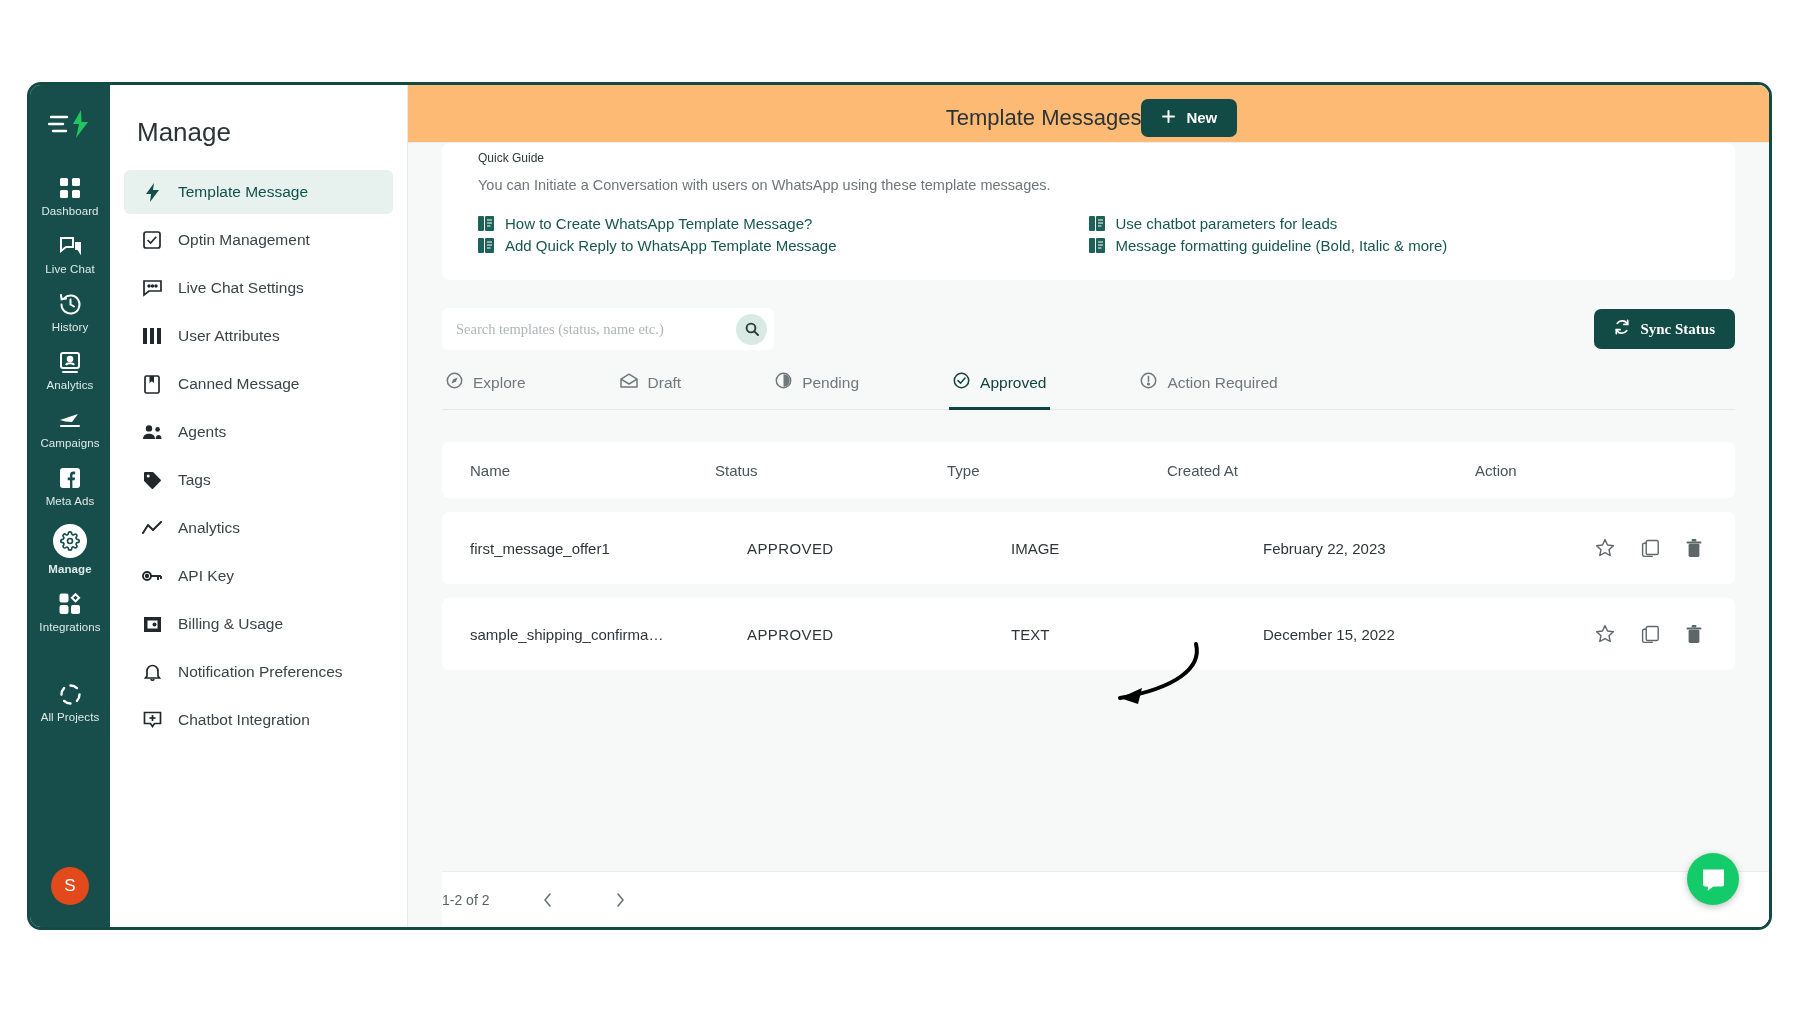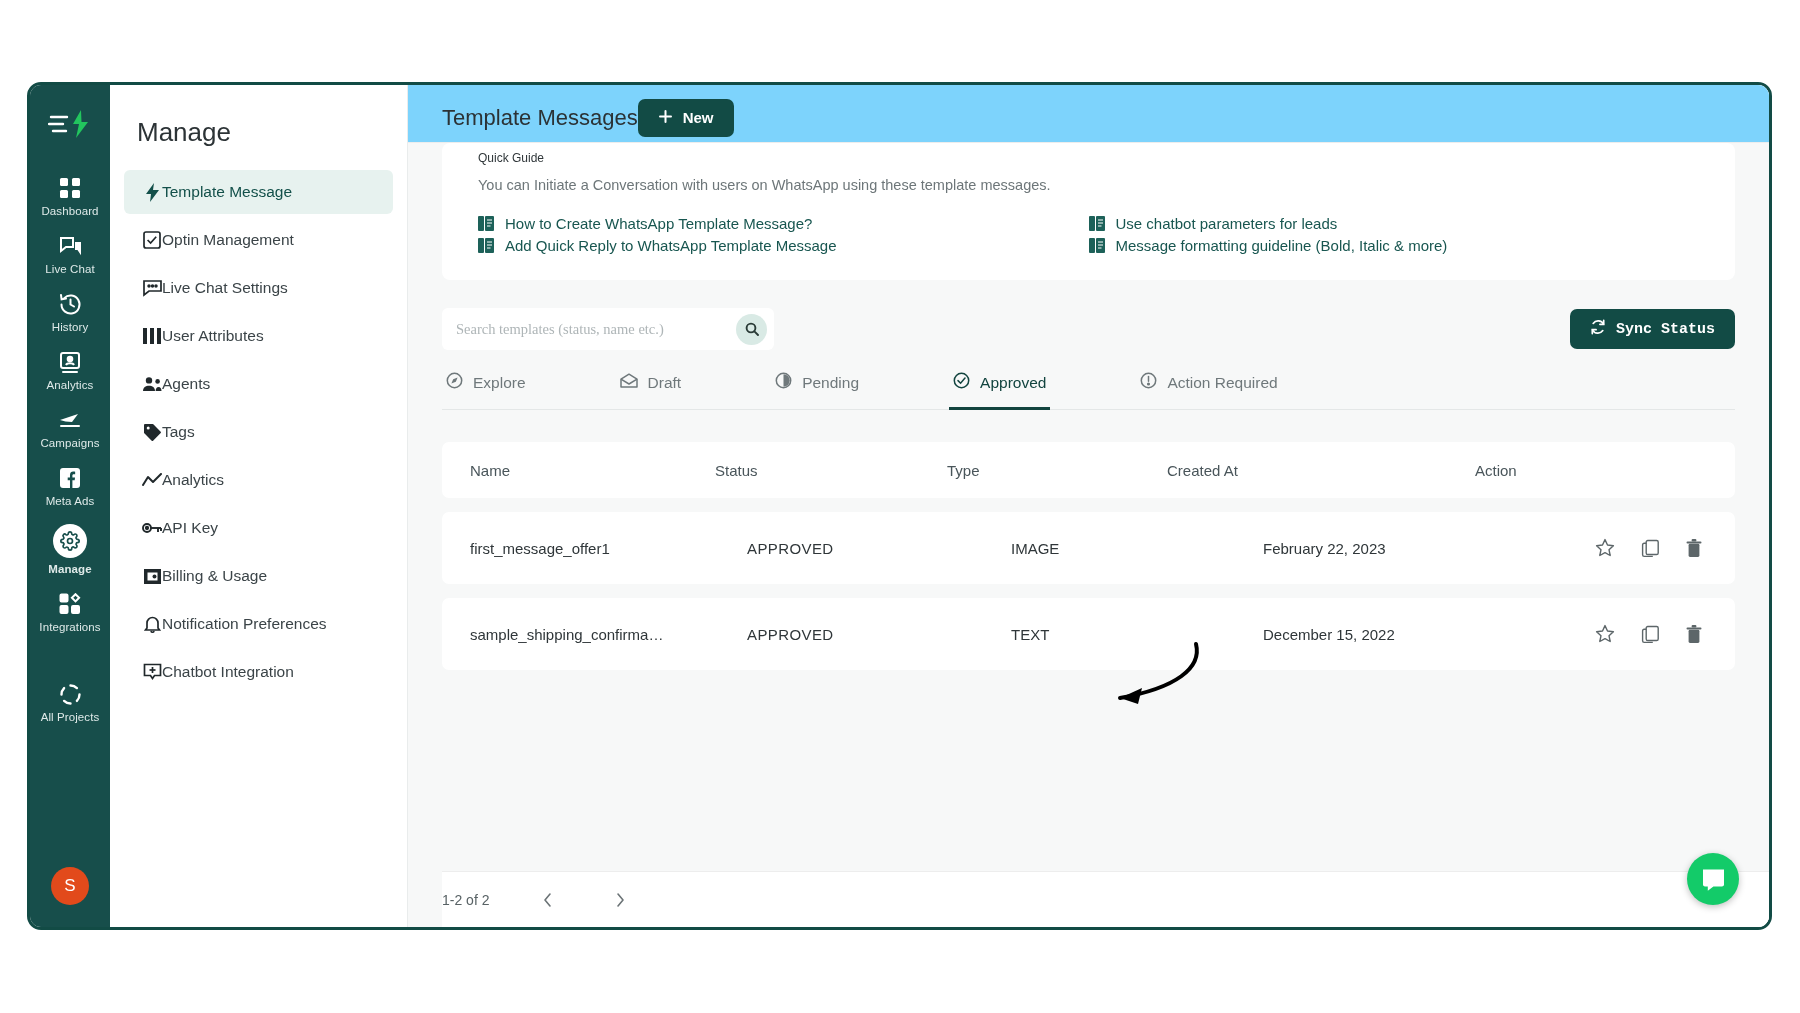--- a/index.html
+++ b/index.html
@@ -84,42 +84,43 @@
   }
   #manage-title {
     font-size: 26px;
     color: #2c3336;
     padding: 24px 0 18px 27px;
     font-weight: normal;
   }
   .manage-item {
     display: flex;
     align-items: center;
+    gap: 16px;
     height: 44px;
     margin: 4px 14px;
     padding-left: 18px;
     border-radius: 6px;
     cursor: pointer;
   }
   .manage-item .m-ico { width: 20px; display: flex; justify-content: center; color: #20282b; }
   .manage-item .m-label { font-size: 15.5px; color: #3b4448; white-space: nowrap; }
   .manage-item.active { background: #e7f2ef; }
   .manage-item.active .m-ico { color: #13504a; }
   .manage-item.active .m-label { color: #13504a; }
 
   
   #main-col { flex: 1; display: flex; flex-direction: column; min-width: 0; background: #f7f8f8; }
 
   #topbar {
     height: 58px;
-    background: #7dd3fc;
+    background: #fdba74;
     border-bottom: 1px solid #ededed;
     display: flex;
     align-items: center;
-    justify-content: flex-start;
+    justify-content: center;
     padding: 8px 28px 0 34px;
     flex: 0 0 58px;
   }
   #page-title { font-size: 22px; color: #2b3235; }
   #new-button {
     background: #124b45;
     color: #ffffff;
     border: none;
     border-radius: 7px;
     height: 38px;
@@ -178,21 +179,21 @@
     width: 31px; height: 31px; border-radius: 50%;
     background: #d9eae5;
     display: flex; align-items: center; justify-content: center;
     margin-right: 7px;
     cursor: pointer;
   }
   #sync-button {
     background: #124b45; color: #ffffff; border: none;
     border-radius: 7px; height: 40px; padding: 0 20px;
     font-size: 15px; display: flex; align-items: center; gap: 10px;
-    cursor: pointer; font-family: Liberation Mono, monospace;
+    cursor: pointer; font-family: Liberation Serif, serif;
     font-weight: bold;
   }
 
   
   #tabs {
     display: flex; align-items: stretch;
     margin: 22px 34px 0;
     border-bottom: 1px solid #e4e7e7;
     background: transparent;
   }
@@ -417,20 +418,29 @@
       <span class="m-ico">
         <svg width="18" height="16" viewBox="0 0 18 16" fill="currentColor">
           <rect x="0" y="0" width="4" height="16"></rect>
             <rect x="7" y="0" width="4" height="16"></rect>
             <rect x="14" y="0" width="4" height="16"></rect>
         </svg>
       </span>
       <span class="m-label">User Attributes</span>
     </div>
 
+    <div class="manage-item">
+      <span class="m-ico">
+        <svg width="16" height="19" viewBox="0 0 16 19" fill="none" stroke="currentColor" stroke-width="1.7">
+          <rect x="1" y="1" width="14" height="17" rx="1.5"></rect>
+            <path d="M5.5 1v7l2.3-1.8L10 8V1" fill="currentColor" stroke="none"></path>
+        </svg>
+      </span>
+      <span class="m-label">Canned Message</span>
+    </div>
 
     <div class="manage-item">
       <span class="m-ico">
         <svg width="20" height="16" viewBox="0 0 20 16" fill="currentColor">
           <circle cx="7" cy="4.4" r="3.2"></circle>
             <path d="M1 15c0-3.3 2.7-5.2 6-5.2s6 1.9 6 5.2z"></path>
           <circle cx="15.6" cy="5.4" r="2.3"></circle>
             <path d="M13.6 15c0-2.4 1-4.1 3-4.1s2.9 1.7 2.9 4.1z"></path>
         </svg>
       </span>

